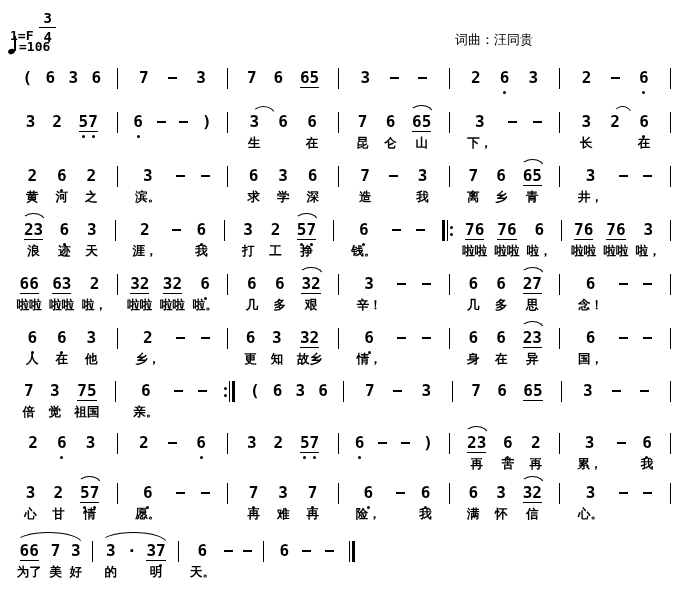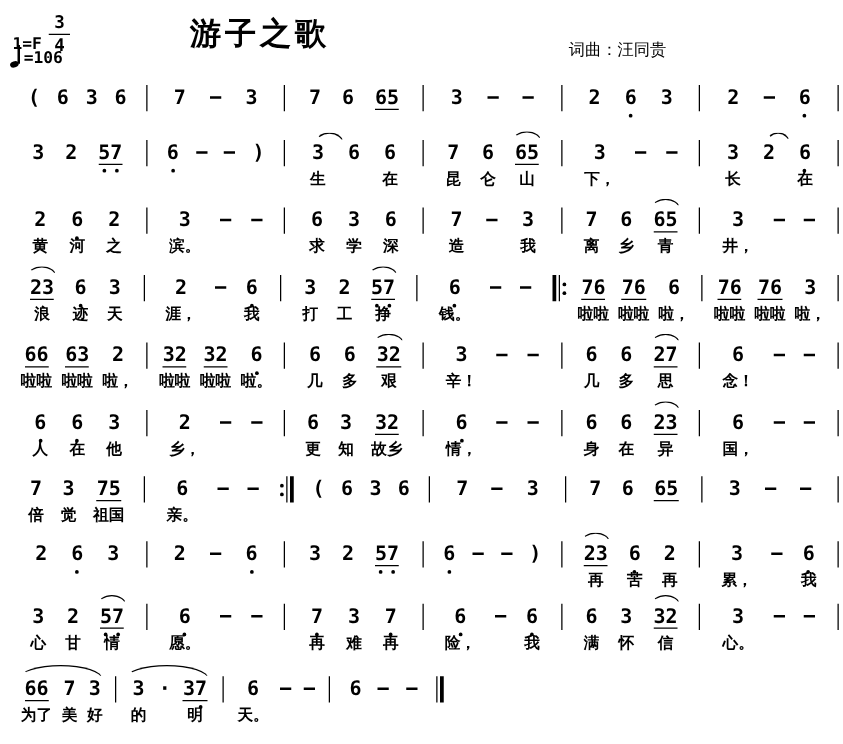--- a/index.html
+++ b/index.html
@@ -56,21 +56,20 @@
     <span class="key">1=F</span>
     <span class="frac">
       <span class="num">3</span>
       <span class="den">4</span>
     </span>
   </div>
   <div class="temporow">
     <span class="qnote"></span>
     <span>=106</span>
   </div>
-  <h1 class="title">游子之歌</h1>
   <div class="credit">词曲：汪同贵</div>
   <div class="score">
       <div class="system" style="top: 68px;">
         <div class="measure">
           <span class="tok">
             <span class="n">
               <span class="d">(</span>
             </span>
             <span class="ly">&nbsp;</span>
           </span>

